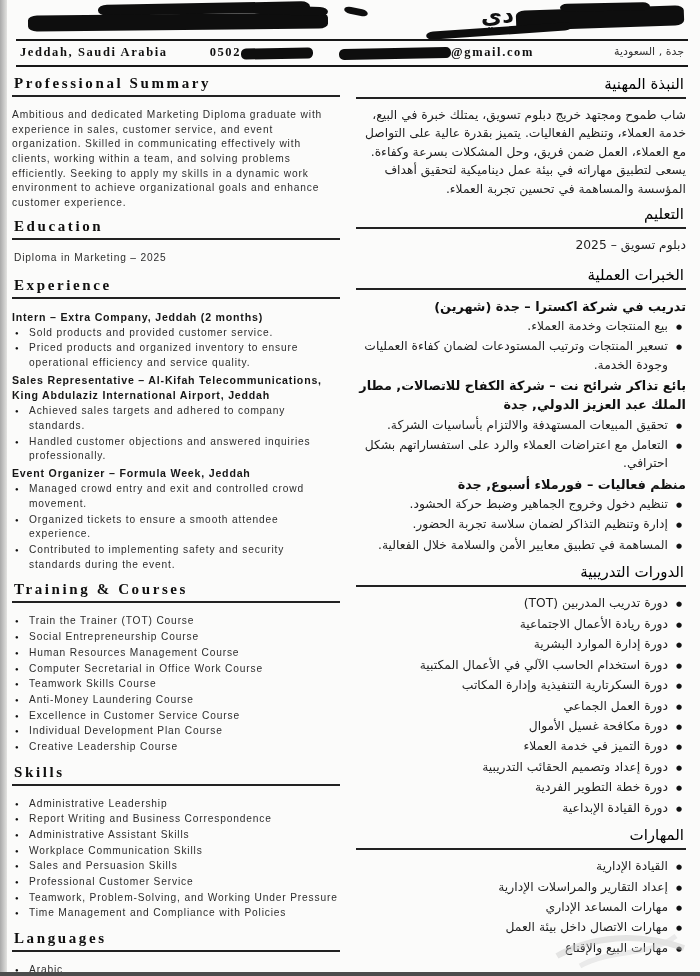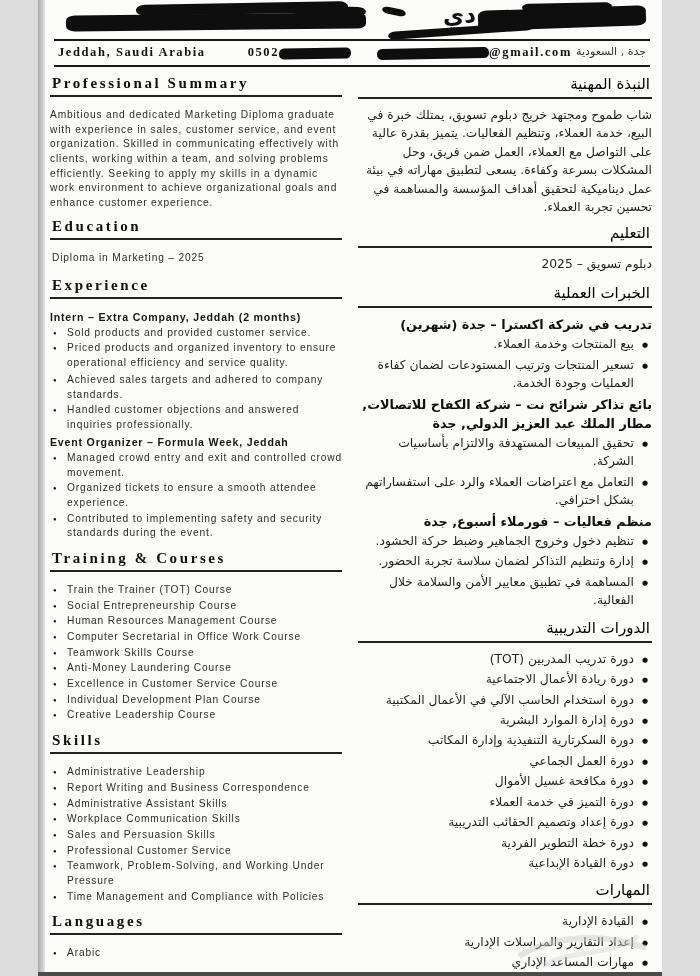--- a/index.html
+++ b/index.html
@@ -1,16 +1,16 @@
 <!DOCTYPE html>
 <html lang="en"><head>
 <meta charset="utf-8">
 <style>
   html,body{margin:0;padding:0;background:#dcdcdc;}
-  .page{position:relative;width:624px;height:976px;margin:0 auto;background:#fbfbfa;overflow:hidden;
+  .page{position:relative;width:700px;height:976px;margin:0 auto;background:#fbfbfa;overflow:hidden;
         font-family:"Liberation Sans",sans-serif;color:#222;}
   .edge-left{position:absolute;left:0;top:0;width:7px;height:100%;
              background:linear-gradient(to right,#a9a9a9,#e3e3e1);z-index:5;}
   .edge-bottom{position:absolute;left:0;bottom:0;width:100%;height:4px;background:#4c4c4c;z-index:5;}
 
   
   .header{position:relative;padding:2px 10px 0 14px;}
   .name-row{position:relative;height:36px;}
   .scrib{position:absolute;background:#0e0e0e;border-radius:9px/5px;}
   .name-ar-visible{position:absolute;right:176px;top:0;font-family:"DejaVu Sans",sans-serif;
@@ -88,20 +88,21 @@
       <div class="h-en">Education</div>
       <div class="body-en edu-line">Diploma in Marketing – 2025</div>
 
       <div class="h-en">Experience</div>
       <div class="body-en">
         <div class="job-title-en">Intern – Extra Company, Jeddah (2 months)</div>
         <ul class="list-en">
             <li>Sold products and provided customer service.</li>
             <li>Priced products and organized inventory to ensure operational efficiency and service quality.</li>
           </ul>
+        <div class="job-title-en">Sales Representative – Al-Kifah Telecommunications, King Abdulaziz International Airport, Jeddah</div>
         <ul class="list-en">
             <li>Achieved sales targets and adhered to company standards.</li>
             <li>Handled customer objections and answered inquiries professionally.</li>
           </ul>
         <div class="job-title-en">Event Organizer – Formula Week, Jeddah</div>
         <ul class="list-en">
             <li>Managed crowd entry and exit and controlled crowd movement.</li>
             <li>Organized tickets to ensure a smooth attendee experience.</li>
             <li>Contributed to implementing safety and security standards during the event.</li>
           </ul>
@@ -162,22 +163,22 @@
             <li>تنظيم دخول وخروج الجماهير وضبط حركة الحشود.</li>
             <li>إدارة وتنظيم التذاكر لضمان سلاسة تجربة الحضور.</li>
             <li>المساهمة في تطبيق معايير الأمن والسلامة خلال الفعالية.</li>
           </ul>
       </div>
 
       <div class="h-ar">الدورات التدريبية</div>
       <ul class="list-ar body-ar">
           <li>دورة تدريب المدربين (TOT)</li>
           <li>دورة ريادة الأعمال الاجتماعية</li>
+          <li>دورة إدارة الموارد البشرية</li>
           <li>دورة استخدام الحاسب الآلي في الأعمال المكتبية</li>
-          <li>دورة إدارة الموارد البشرية</li>
           <li>دورة السكرتارية التنفيذية وإدارة المكاتب</li>
           <li>دورة العمل الجماعي</li>
           <li>دورة مكافحة غسيل الأموال</li>
           <li>دورة التميز في خدمة العملاء</li>
           <li>دورة إعداد وتصميم الحقائب التدريبية</li>
           <li>دورة خطة التطوير الفردية</li>
           <li>دورة القيادة الإبداعية</li>
         </ul>
 
       <div class="h-ar">المهارات</div>

